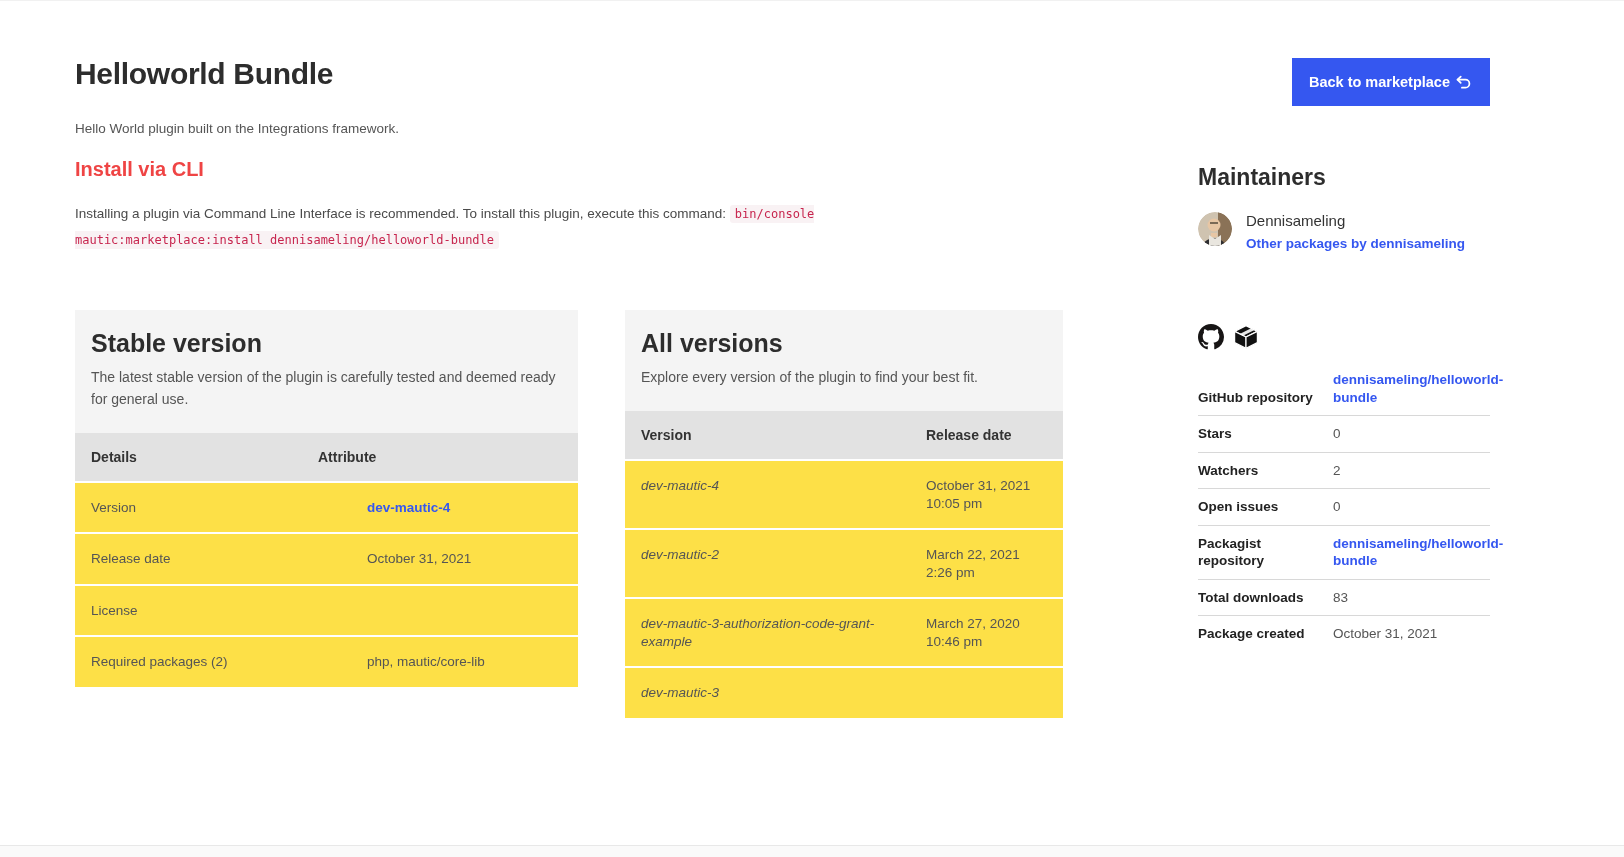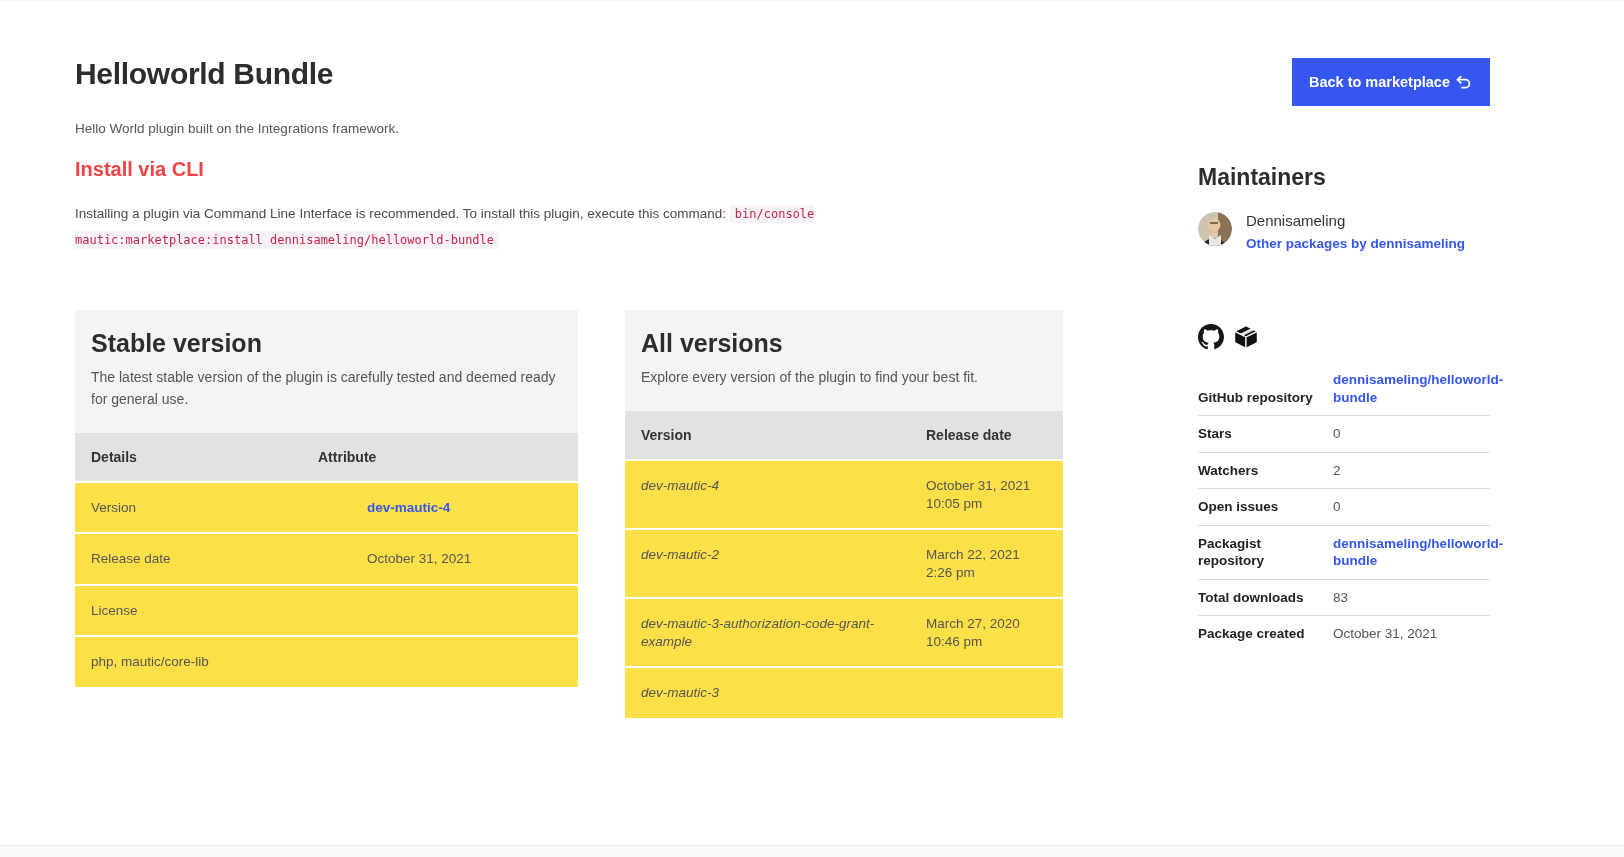--- a/index.html
+++ b/index.html
@@ -211,20 +211,21 @@
             </div>
             <div class="trow">
               <div class="cell col-a">Release date</div>
               <div class="cell col-b">October 31, 2021</div>
             </div>
             <div class="trow">
               <div class="cell col-a">License</div>
               <div class="cell col-b"></div>
             </div>
             <div class="trow">
+              <div class="cell col-a">Required packages (2)</div>
               <div class="cell col-b">php, mautic/core-lib</div>
             </div>
           </div>
       </div>
 
       <div class="card versions">
         <div class="card-head">
           <div class="card-title">All versions</div>
           <div class="card-desc">Explore every version of the plugin to find your best fit.</div>
         </div>

